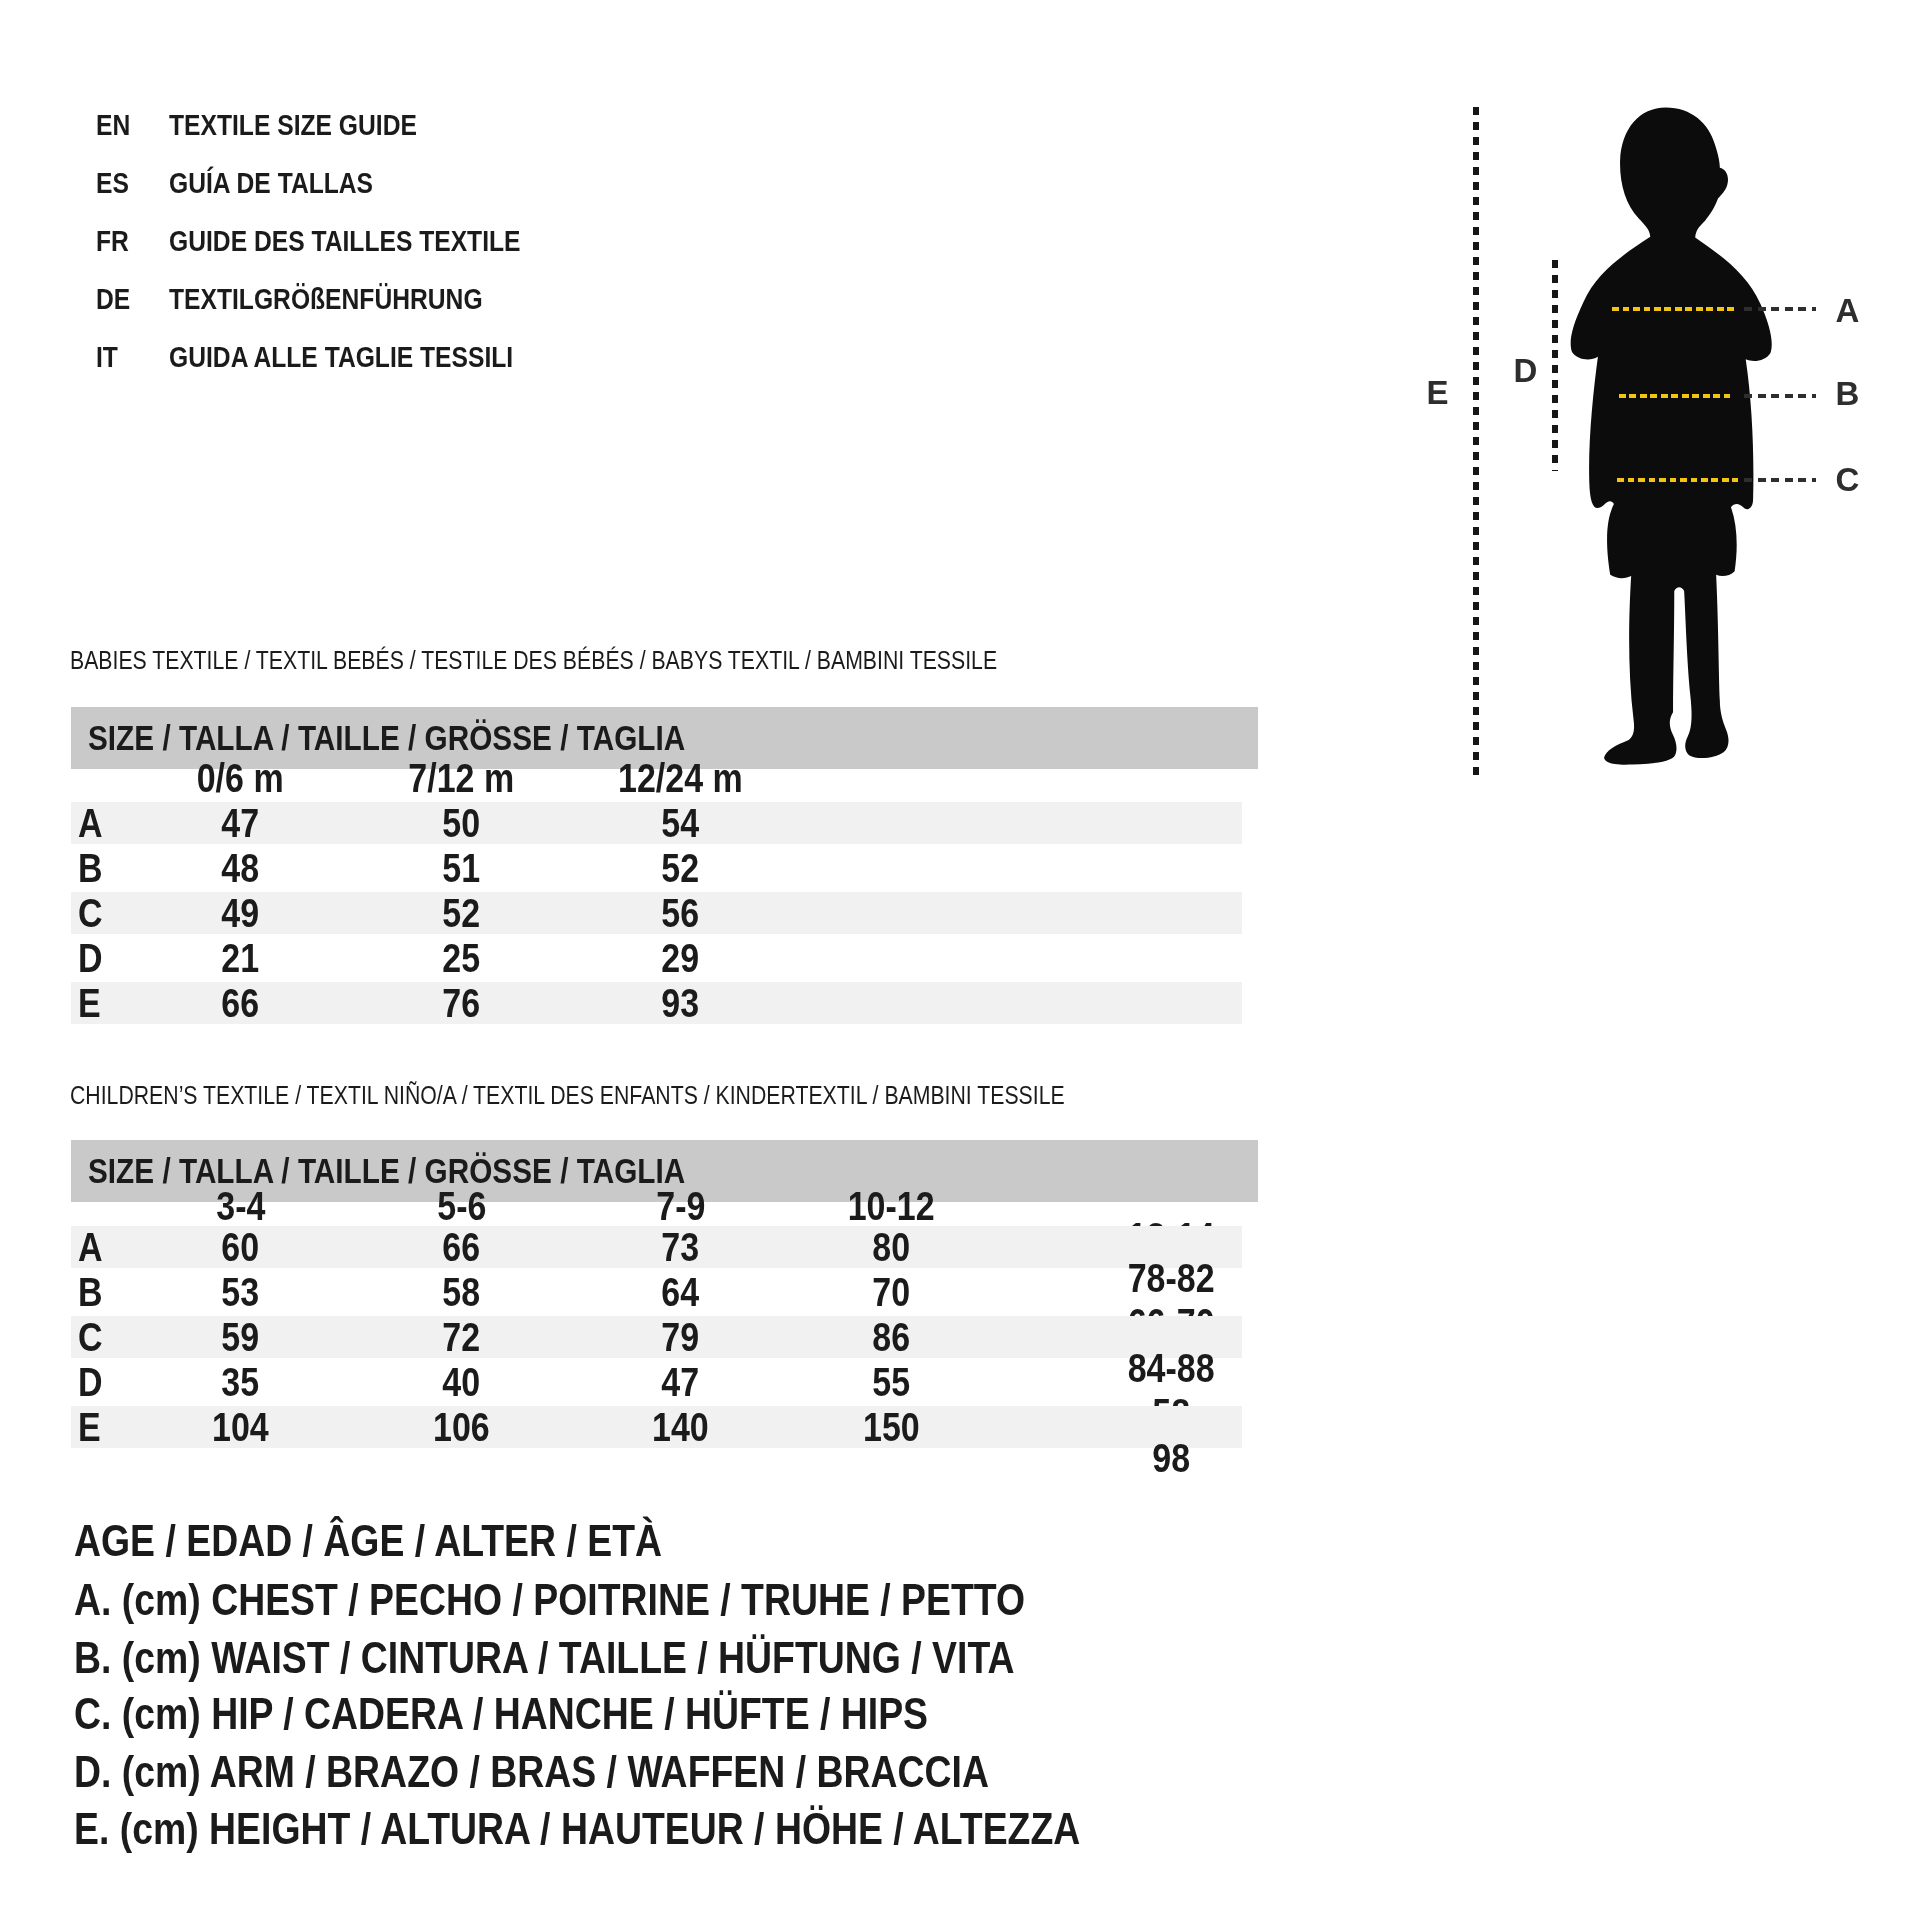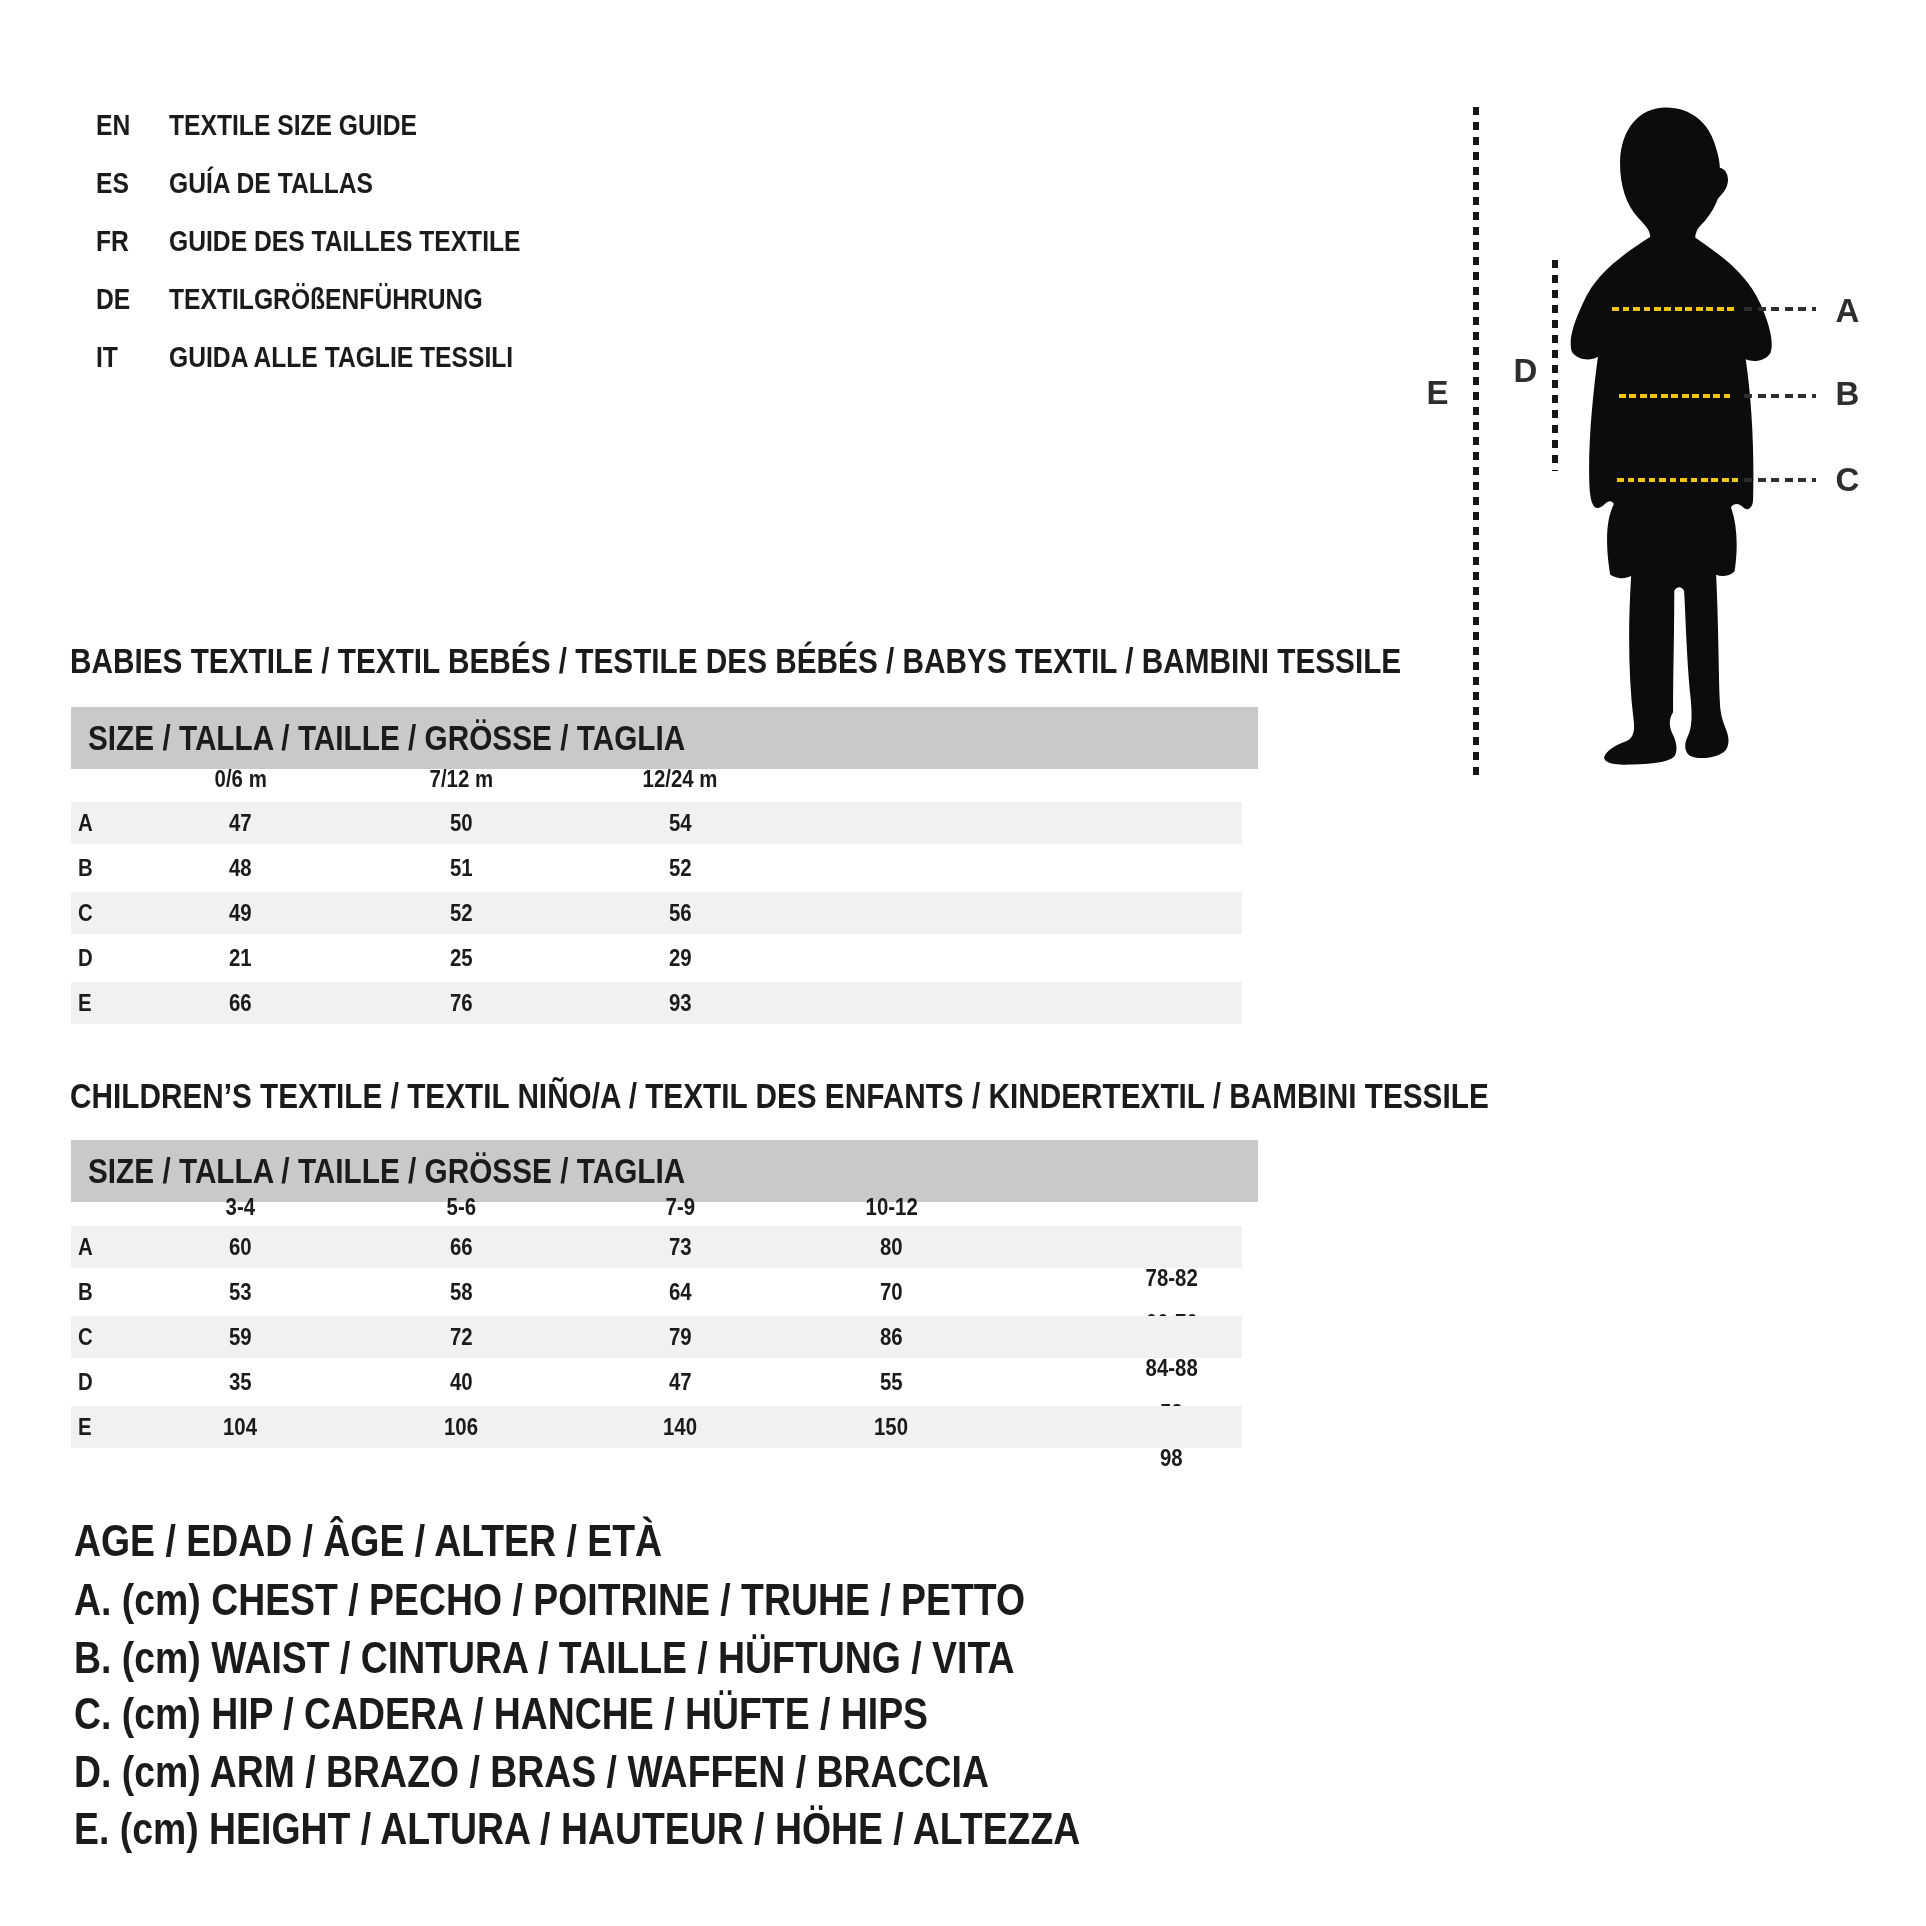--- a/index.html
+++ b/index.html
@@ -14,30 +14,30 @@
   .cxc{display:inline-block;transform:scaleX(0.85);transform-origin:50% 50%;white-space:nowrap;}
 
   
   .lang-row{position:absolute;left:96px;width:863px;height:58px;line-height:58px;
     font-size:29px;font-weight:700;}
   .lang-code{position:absolute;left:0;top:0;}
   .lang-title{position:absolute;left:73px;top:0;}
 
   
   .section-title{position:absolute;left:70px;height:49px;line-height:49px;
-    font-size:35px;font-weight:700;white-space:nowrap;}
+    font-size:25px;font-weight:400;white-space:nowrap;}
 
   
   .size-bar{position:absolute;left:71px;width:1171px;height:46px;line-height:46px;
     background:#c9c9c9;font-size:35px;font-weight:700;padding:8px;}
   .size-bar .cx{margin-left:8.6px;}
 
   
   .cols-row,.trow{position:absolute;left:71px;width:1171px;height:42px;line-height:42px;
-    font-size:24px;font-weight:700;}
+    font-size:40px;font-weight:700;}
   .trow.stripe{background:#f1f1f1;}
   .rlabel{position:absolute;left:7.4px;top:0;}
   .cell{position:absolute;top:0;width:185px;text-align:center;}
   .c0{left:77px;} .c1{left:298px;} .c2{left:517px;} .c3{left:728px;} .c4{left:1008px;margin-top:31px;}
 
   
   .legend-row{position:absolute;left:74px;height:58px;line-height:58px;
     font-size:44px;font-weight:700;white-space:nowrap;}
 
   

